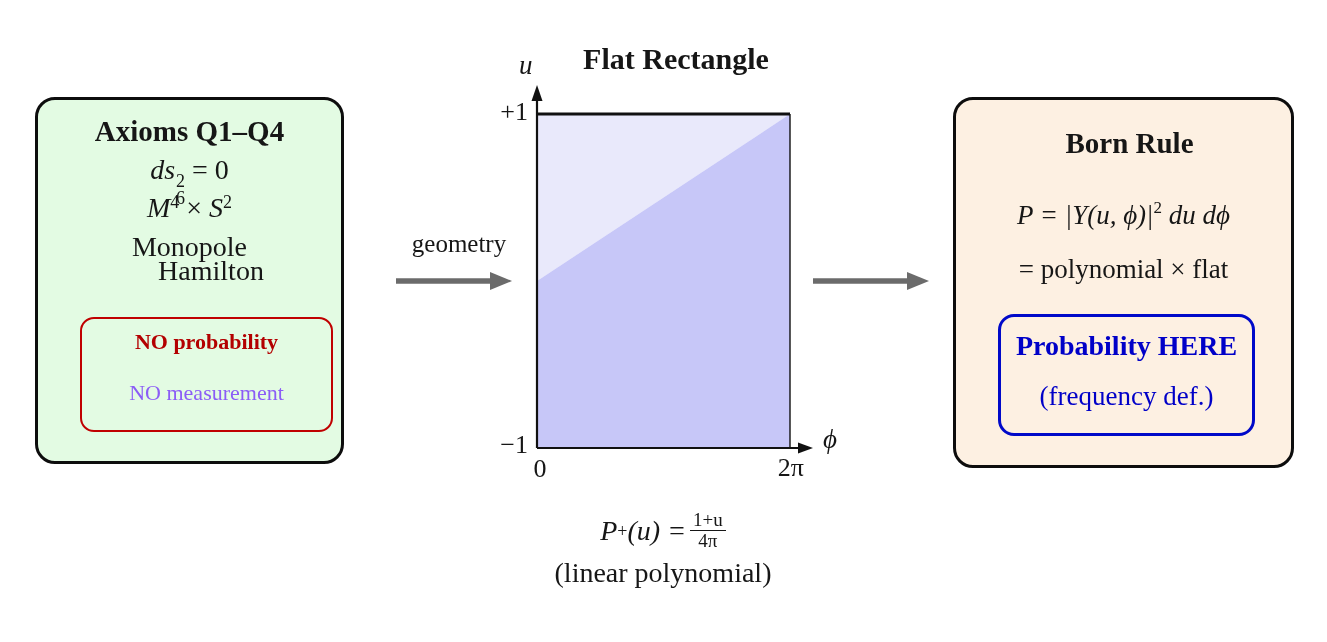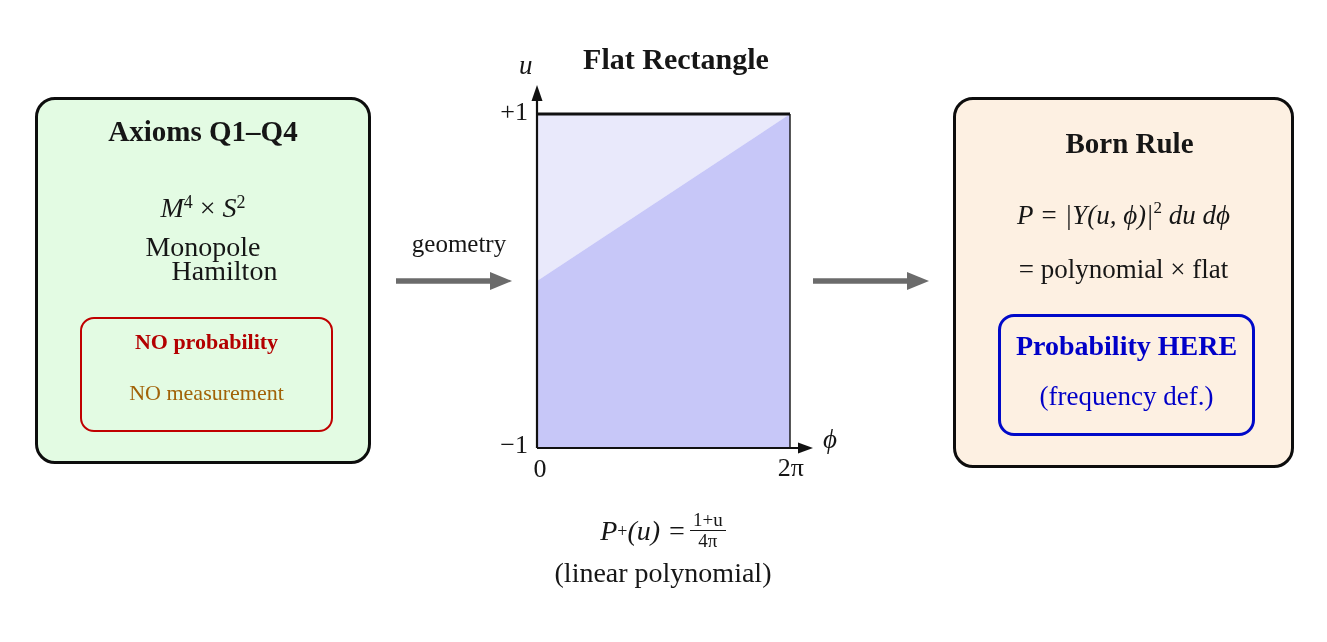--- a/index.html
+++ b/index.html
@@ -4,21 +4,21 @@
 <style>
   html,body{margin:0;padding:0;background:#ffffff;}
   .canvas{
     position:relative;width:1327px;height:642px;background:#ffffff;overflow:hidden;
     font-family:"Liberation Serif","DejaVu Serif",serif;color:#161616;
   }
   .shapes{position:absolute;left:0;top:0;width:1327px;height:642px;}
 
   
   .panel{position:absolute;box-sizing:border-box;border:3px solid #0d0d0d;border-radius:20px;}
-  .panel-left{left:35px;top:97px;width:336px;height:367px;background:#e3fbe3;}
+  .panel-left{left:35px;top:97px;width:309px;height:367px;background:#e3fbe3;}
   .panel-right{left:953px;top:97px;width:341px;height:371px;background:#fdf0e2;}
 
   .cline{position:absolute;left:0;right:0;text-align:center;font-size:28px;line-height:34px;white-space:nowrap;}
   .bold{font-weight:bold;}
   .it{font-style:italic;}
 
   
   .lp-title{top:14px;font-size:29px;}
   .lp-eq1{top:53px;}
   .lp-eq2{top:91px;}
@@ -27,21 +27,21 @@
 
   sup.msup{font-size:18px;line-height:0;vertical-align:9px;font-style:normal;}
   .supsub{display:inline-flex;flex-direction:column;font-size:18px;line-height:17px;
           vertical-align:-8px;font-style:normal;margin-left:1px;text-align:left;}
 
   .no-box{position:absolute;left:42px;top:217px;width:253px;height:115px;box-sizing:border-box;
           border:2.5px solid #c00000;border-radius:14px;}
   .no-line{position:absolute;left:50%;transform:translateX(-50%);width:max-content;
            font-size:22px;line-height:34px;}
   .no-line1{top:6px;font-weight:bold;color:#b30000;}
-  .no-line2{top:57px;color:#a16207;}
+  .no-line2{top:57px;color:#8b5cf6;}
 
   
   .rp-title{top:26px;font-size:29px;margin-left:12px;}
   .rp-eq1{top:98px;font-size:27px;}
   .rp-eq2{top:152px;font-size:27px;}
   sup.bsup{font-size:17px;line-height:0;vertical-align:11px;font-style:normal;}
 
   .prob-box{position:absolute;left:42px;top:214px;width:257px;height:122px;box-sizing:border-box;
             border:3px solid #0009c9;border-radius:16px;}
   .prob-line{position:absolute;left:50%;transform:translateX(-50%);width:max-content;
@@ -91,20 +91,24 @@
     <line x1="537" y1="448" x2="799" y2="448" stroke="#111111" stroke-width="2.2"></line>
     <polygon points="813,448 798,442.5 798,453.5" fill="#111111"></polygon>
     <line x1="396" y1="281" x2="492" y2="281" stroke="#6b6b6b" stroke-width="5.5"></line>
     <polygon points="512,281 490,272 490,290" fill="#6b6b6b"></polygon>
     <line x1="813" y1="281" x2="909" y2="281" stroke="#6b6b6b" stroke-width="5.5"></line>
     <polygon points="929,281 907,272 907,290" fill="#6b6b6b"></polygon>
   </svg>
 
   <div class="panel panel-left">
     <div class="cline lp-title bold">Axioms Q1–Q4</div>
+    <div class="cline lp-eq1"><span class="it">ds</span><span class="supsub">
+          <span>2</span>
+          <span>6</span>
+        </span><span> = 0</span></div>
     <div class="cline lp-eq2"><span class="it">M</span><sup class="msup">4</sup><span> × </span><span class="it">S</span><sup class="msup">2</sup></div>
     <div class="cline lp-mono">Monopole</div>
     <div class="cline lp-ham">Hamilton</div>
     <div class="no-box">
       <div class="no-line no-line1">NO probability</div>
       <div class="no-line no-line2">NO measurement</div>
     </div>
   </div>
 
   <div class="plot-title">Flat Rectangle</div>

